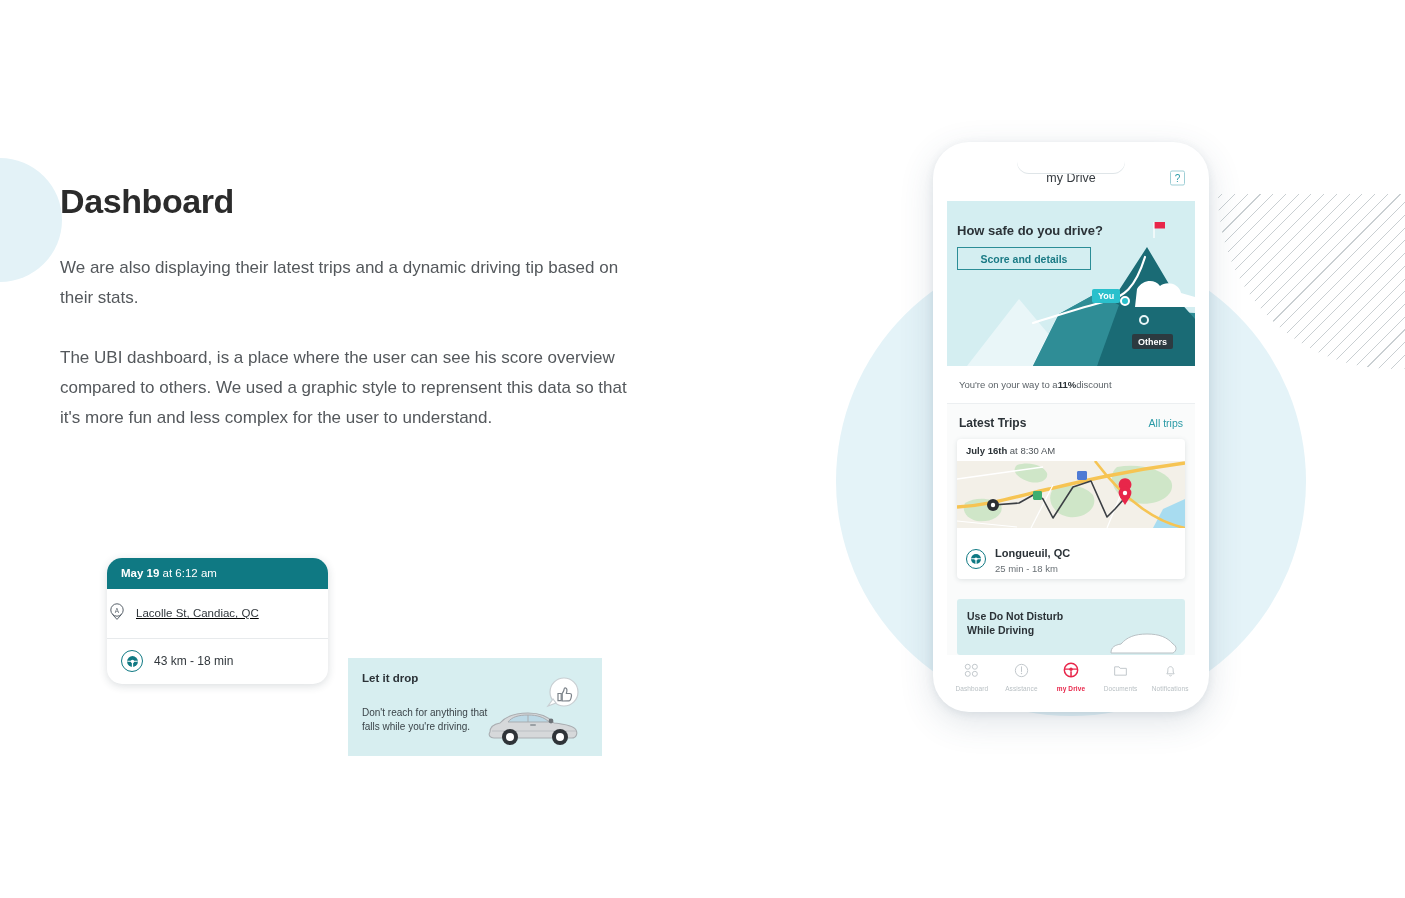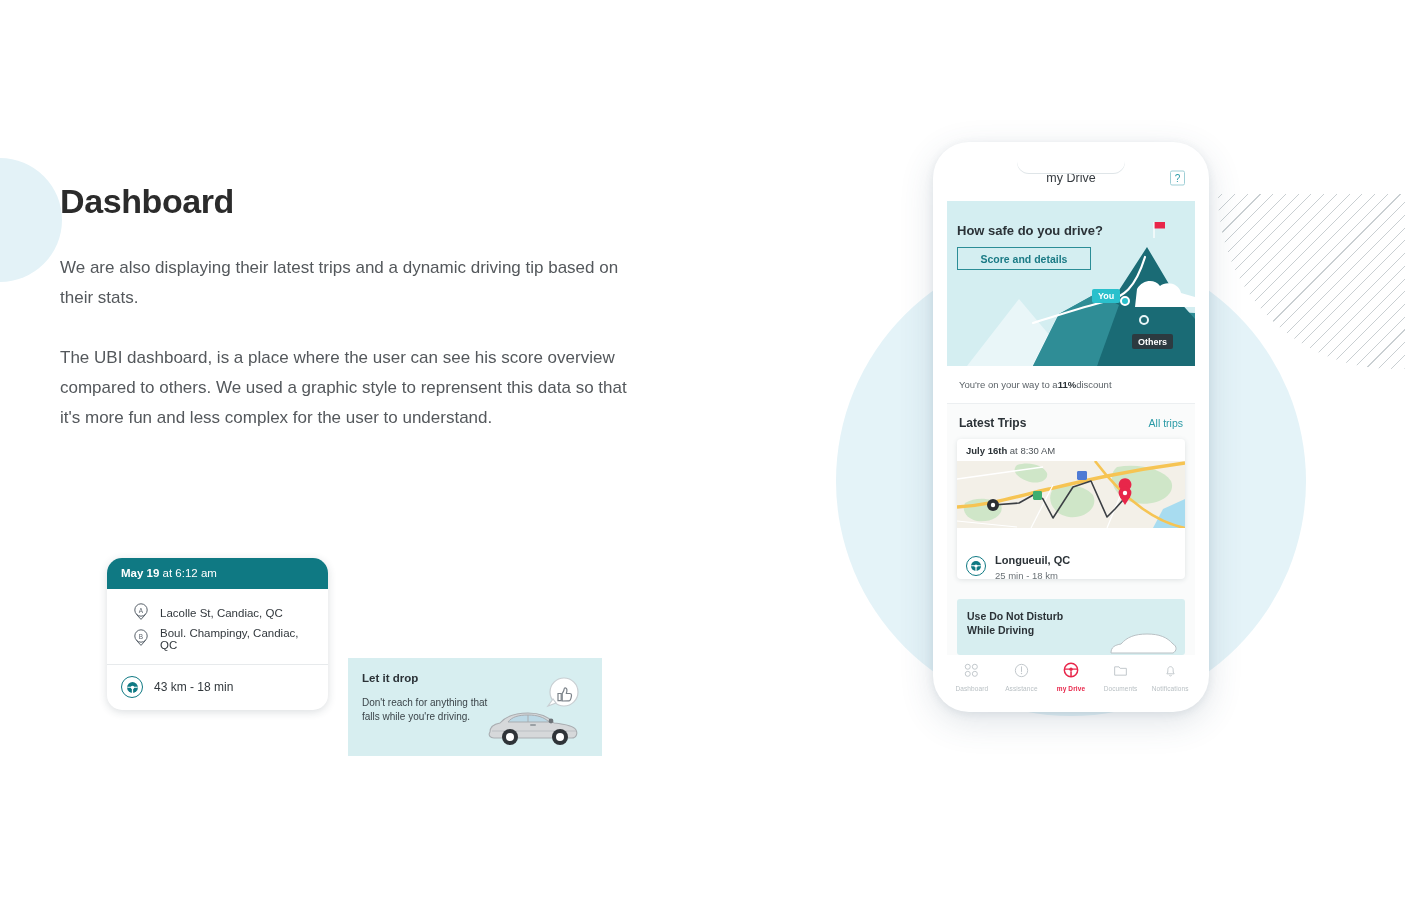--- a/index.html
+++ b/index.html
@@ -59,21 +59,21 @@
     overflow: hidden;
     z-index: 5;
   }
   .trip-card-head {
     background: #0f7983; color: #ffffff;
     padding: 9px 14px 10px 14px;
     font-size: 11.5px;
   }
   .trip-card-head b { font-weight: bold; }
   .trip-card-head span { font-weight: normal; }
-  .trip-card-body { padding: 12px 14px 13px 26px; }
+  .trip-card-body { padding: 12px 14px 13px 2px; text-decoration: underline; }
   .addr-row { display: flex; align-items: center; gap: 11px; height: 24px; }
   .addr-row + .addr-row { margin-top: 2px; }
   .pin { position: relative; width: 16px; height: 20px; flex: 0 0 16px; }
   .pin svg { display: block; }
   .addr-text { font-size: 11.5px; color: #32383d; }
   .dotted-link {
     position: absolute; left: 121px; top: 603px;
     width: 1px; height: 22px;
     border-left: 1px dotted #9aa3a9;
   }
@@ -93,21 +93,21 @@
   
   .tip-card {
     position: absolute; left: 348px; top: 658px;
     width: 254px; height: 98px;
     background: #d7eef0;
     z-index: 6;
     padding: 14px 14px 0 14px;
     display: flex;
   }
   .tip-left { width: 132px; }
-  .tip-title { font-size: 11.5px; font-weight: bold; color: #2b3237; margin-bottom: 12px; }
+  .tip-title { font-size: 11.5px; font-weight: bold; color: #2b3237; margin-bottom: 22px; }
   .tip-body { font-size: 10px; line-height: 14px; color: #3b4449; }
   .tip-art { position: relative; flex: 1; }
 
   
   .phone {
     position: absolute; left: 933px; top: 142px;
     width: 276px; height: 570px;
     background: #ffffff;
     border-radius: 36px;
     box-shadow: 0 10px 34px rgba(60,90,110,0.16), 0 2px 8px rgba(60,90,110,0.10);
@@ -214,21 +214,21 @@
     background: #ffffff; border-radius: 4px;
     box-shadow: 0 1px 5px rgba(40,60,70,0.13);
     overflow: hidden;
   }
   .mini-trip.first { left: 10px; }
   .mini-trip-date {
     padding: 6px 9px 5px 9px; font-size: 9.5px; color: #4d5358;
   }
   .mini-trip-date b { color: #2b3237; font-weight: bold; text-align: center; }
   .mini-map { height: 67px; position: relative; overflow: hidden; background: #f1eee6; }
-  .mini-trip-foot { display: flex; align-items: center; gap: 9px; padding: 22px 9px; }
+  .mini-trip-foot { display: flex; align-items: center; gap: 9px; padding: 15px 9px; }
   .wheel-circle-fill {
     width: 20px; height: 20px; border-radius: 50%;
     background: #ffffff; border: 1.4px solid #0f7983;
     display: flex; align-items: center; justify-content: center;
     flex: 0 0 20px;
   }
   .mini-place { font-size: 11px; font-weight: bold; color: #2b3237; }
   .mini-sub { font-size: 9.5px; color: #6a7176; margin-top: 2px; }
 
   .dnd-card {
@@ -273,30 +273,20 @@
   <div class="trip-card-body">
     <div class="addr-row">
       <span class="pin">
         <svg width="16" height="20" viewBox="0 0 16 20">
           <circle cx="8" cy="7" r="6.2" fill="none" stroke="#58616a" stroke-width="1"></circle>
           <text x="8" y="9.6" font-family="Liberation Sans, sans-serif" font-size="6.4" fill="#58616a" text-anchor="middle">A</text>
           <path d="M3.4 11.3 L8 16.4 L12.6 11.3" fill="none" stroke="#58616a" stroke-width="1"></path>
         </svg>
       </span>
       <span class="addr-text">Lacolle St, Candiac, QC</span>
-    </div>
-    <div class="addr-row">
-      <span class="pin">
-        <svg width="16" height="20" viewBox="0 0 16 20">
-          <circle cx="8" cy="7" r="6.2" fill="none" stroke="#58616a" stroke-width="1"></circle>
-          <text x="8" y="9.6" font-family="Liberation Sans, sans-serif" font-size="6.4" fill="#58616a" text-anchor="middle">B</text>
-          <path d="M3.4 11.3 L8 16.4 L12.6 11.3" fill="none" stroke="#58616a" stroke-width="1"></path>
-        </svg>
-      </span>
-      <span class="addr-text">Boul. Champingy, Candiac, QC</span>
     </div>
   </div>
   <div class="trip-card-divider"></div>
   <div class="trip-card-foot">
     <span class="wheel-circle">
       <svg width="13" height="13" viewBox="0 0 24 24">
         <circle cx="12" cy="12" r="10" fill="#0f7983"></circle>
         <circle cx="12" cy="12" r="3.2" fill="#ffffff"></circle>
         <path d="M2.4 10.6 h19.2 v2.0 h-19.2 z" fill="#ffffff"></path>
         <path d="M10.8 14.6 h2.4 v7.6 h-2.4 z" fill="#ffffff"></path>

